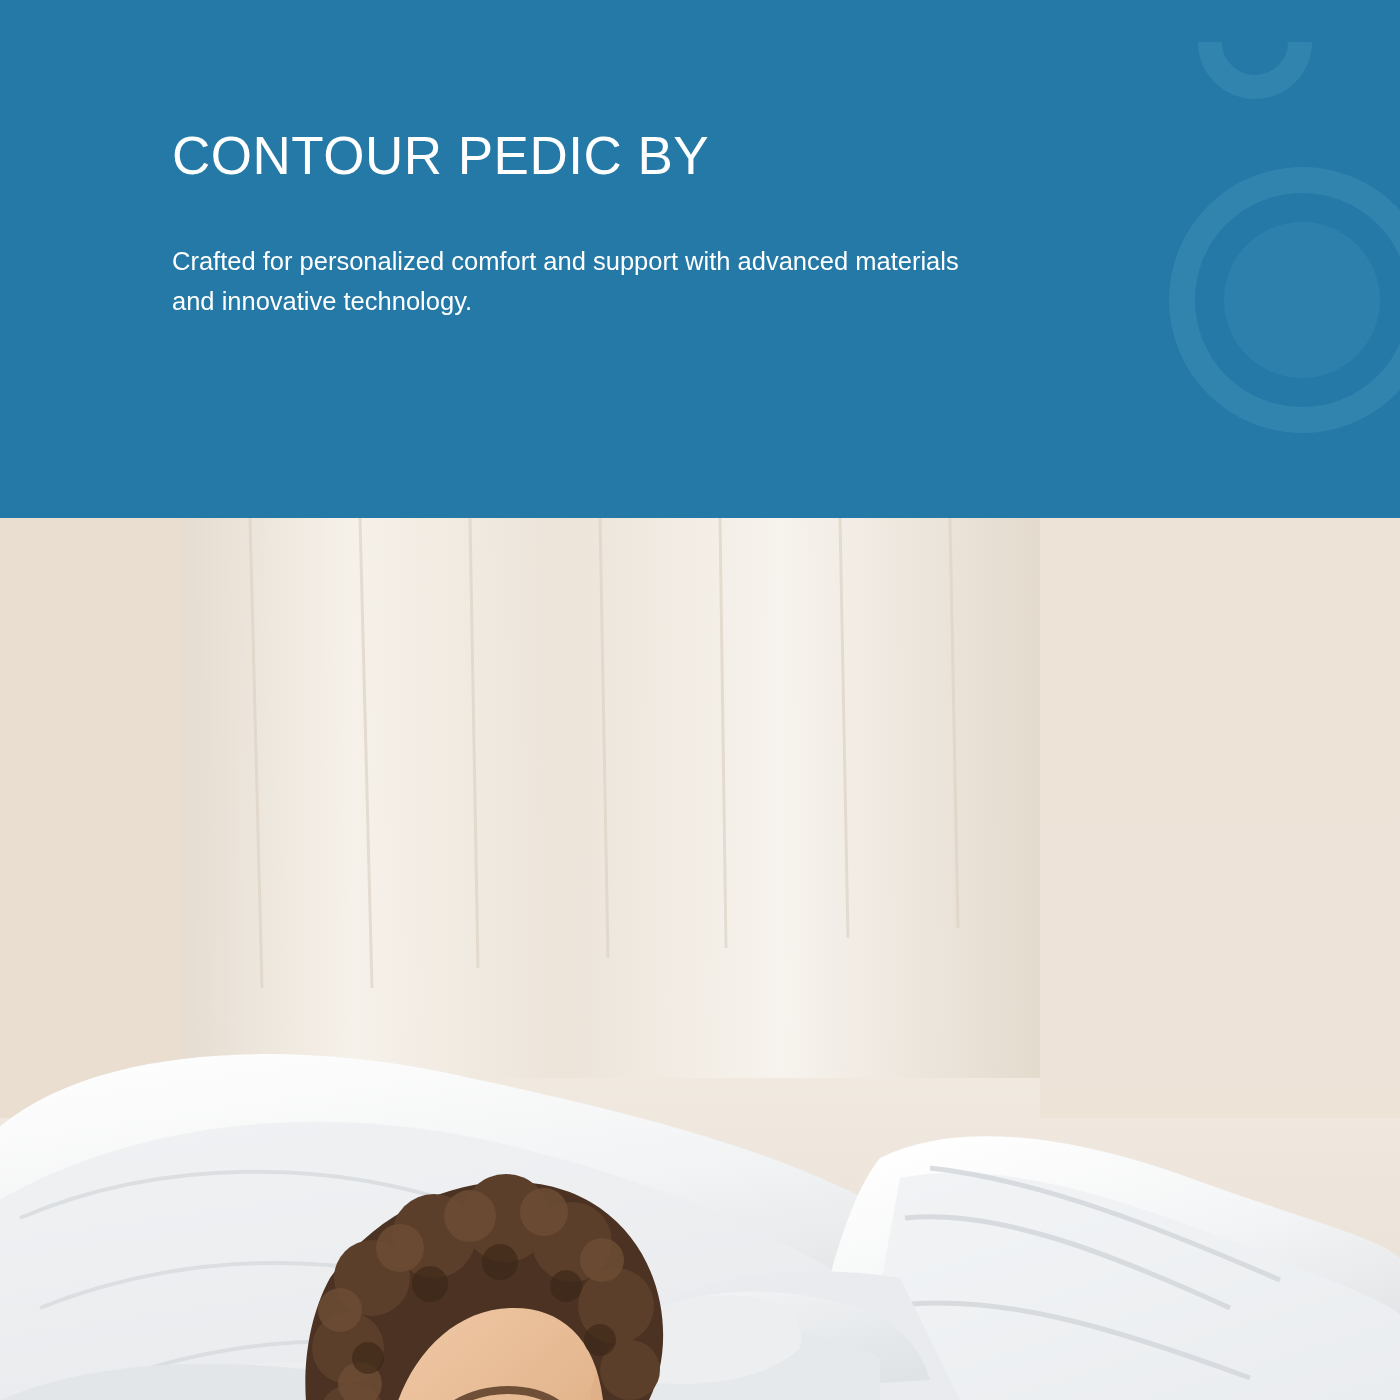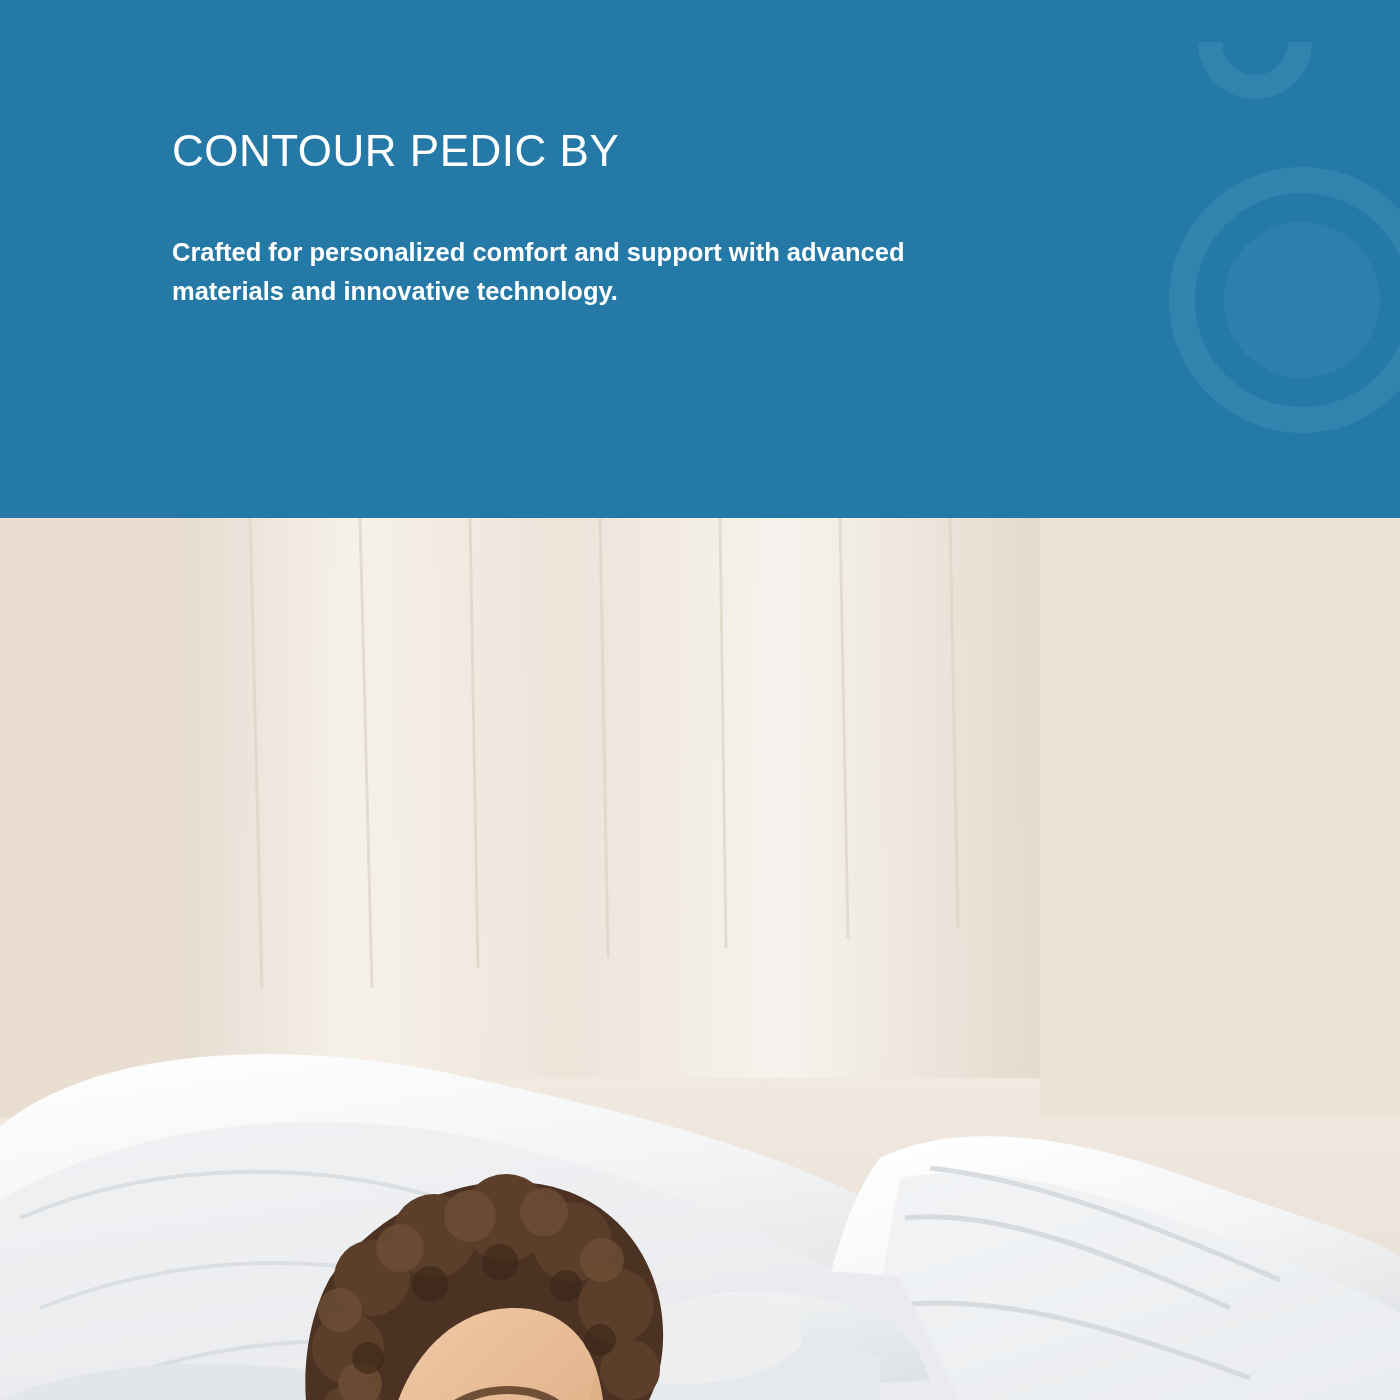--- a/index.html
+++ b/index.html
@@ -37,21 +37,21 @@
     pointer-events: none;
   }
 
   .header-inner {
     position: relative;
     z-index: 2;
     padding: 128px 0 0 172px;
   }
 
   .title-main {
-    font-size: 44px;
+    font-size: 53px;
     line-height: 1.06;
     font-weight: 400;
     letter-spacing: 0.5px;
     color: #ffffff;
   }
 
   .title-sub {
     margin-top: 14px;
     font-size: 43px;
     line-height: 1.1;
@@ -63,21 +63,21 @@
     vertical-align: super;
     line-height: 1;
   }
 
   .tagline {
     margin-top: 58px;
     font-size: 25.5px;
     line-height: 1.55;
     color: #ffffff;
     max-width: 790px;
-    font-weight: 700;
+    font-weight: 400;
   }
 
   
   .photo {
     position: relative;
     width: 100%;
     height: 882px;
     overflow: hidden;
     background: #ece4da;
   }

